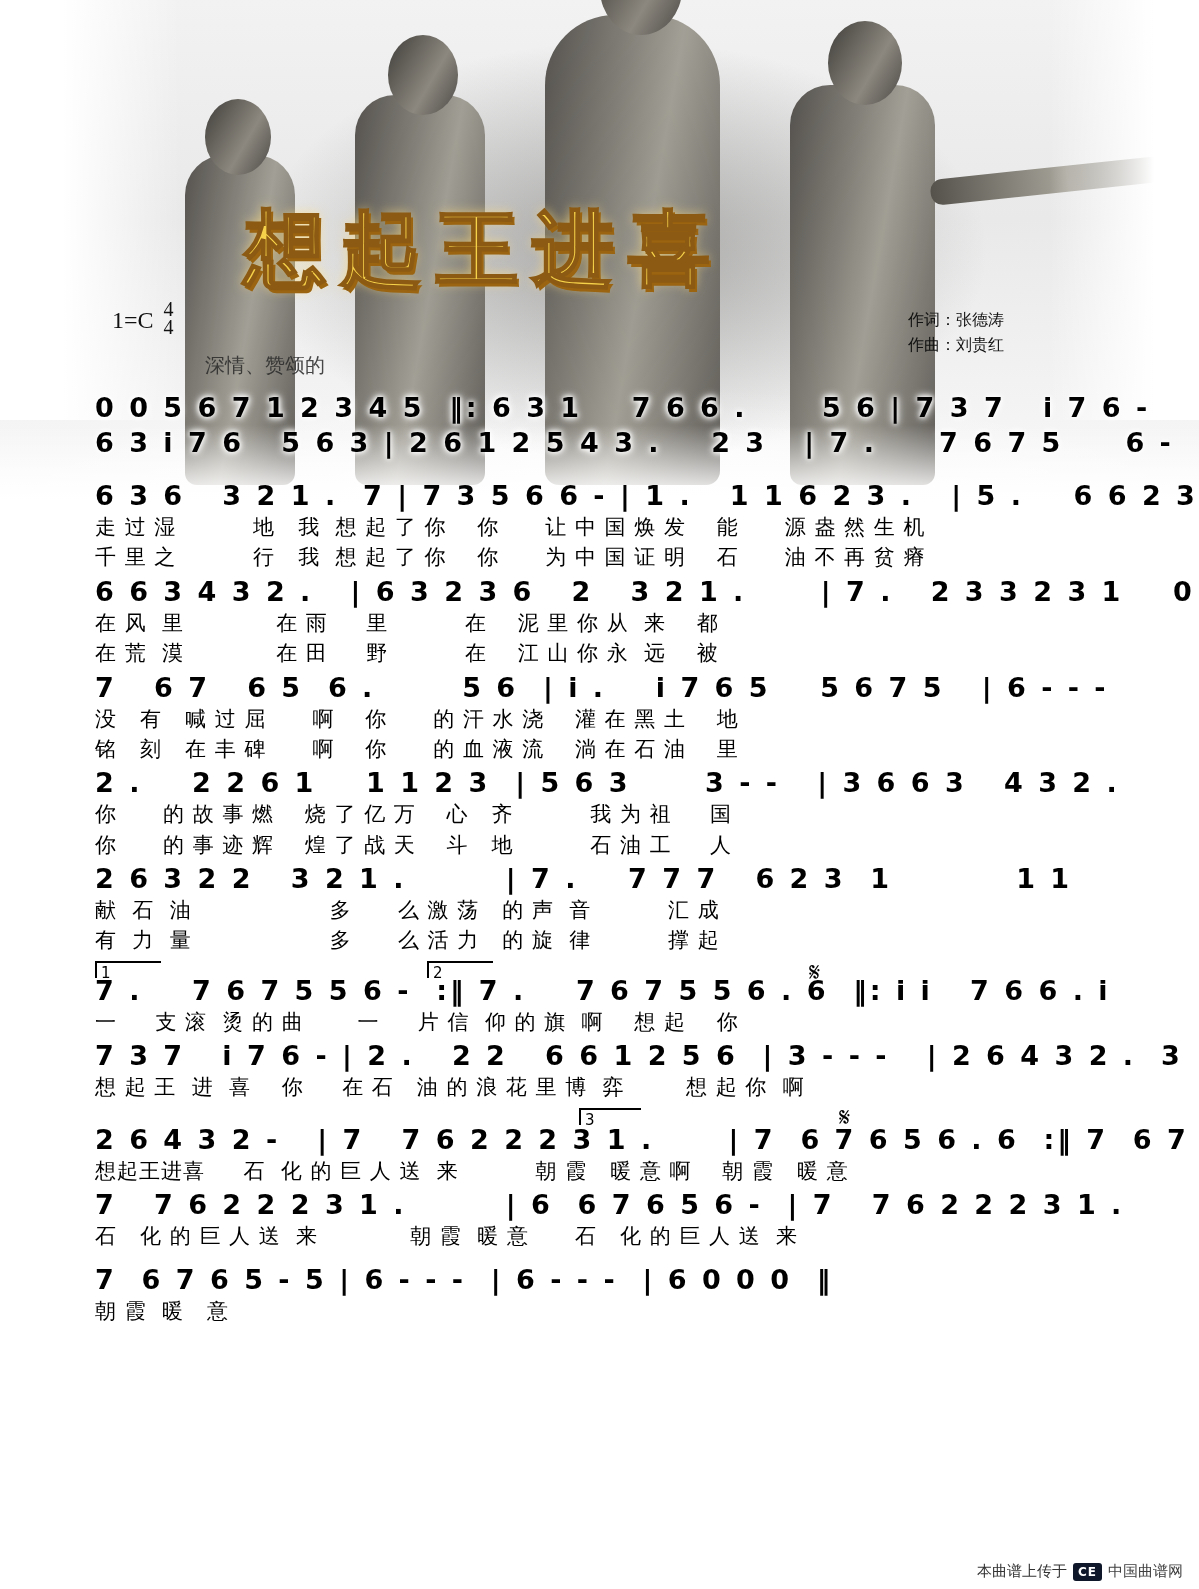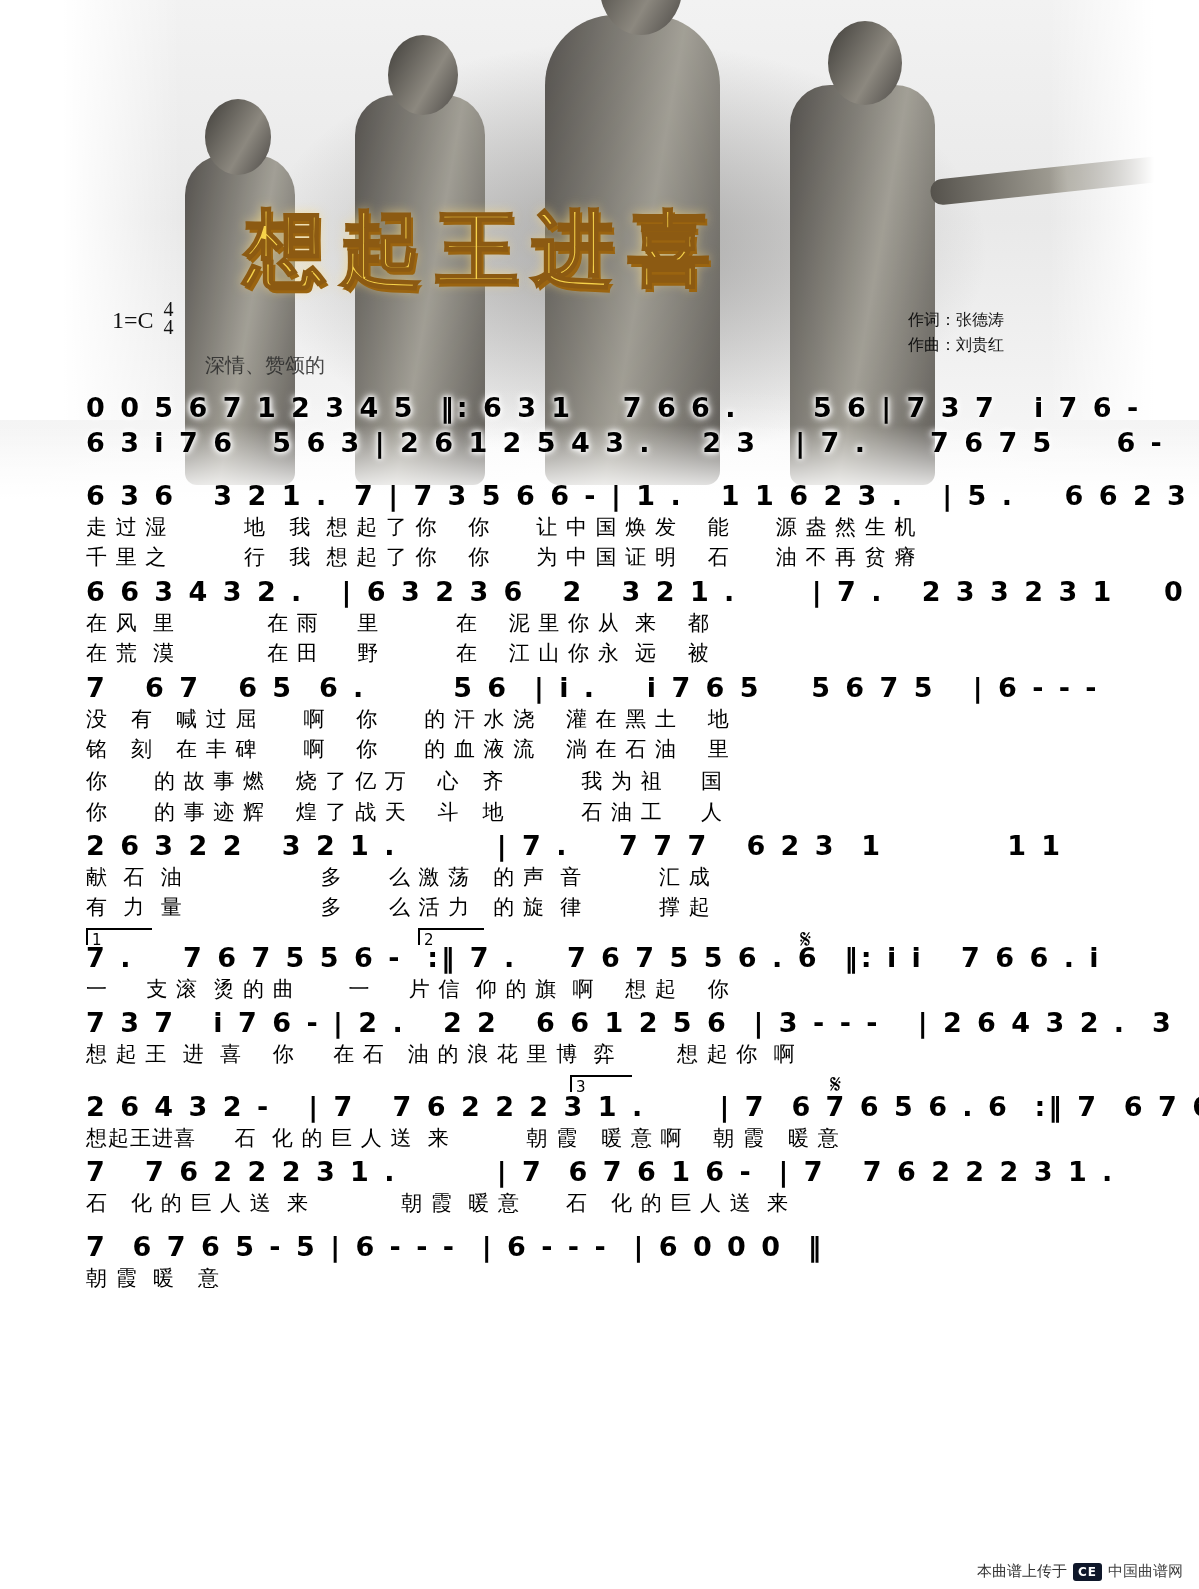--- a/index.html
+++ b/index.html
@@ -60,21 +60,21 @@
   .key-sig .frac{display:inline-block;vertical-align:-6px;line-height:.92;text-align:center;font-size:20px;margin-left:4px;}
   .mood{
     position:absolute;left:205px;top:352px;font-size:20px;color:#2a2a2a;
     font-family:"DejaVu Sans",sans-serif;opacity:.85;
   }
   .credits{position:absolute;right:195px;top:308px;text-align:left;font-size:16px;line-height:1.55;color:#111;
     font-family:"DejaVu Sans",sans-serif;}
 
   
   .score{position:absolute;left:0;top:392px;width:1199px;}
-  .sys{position:relative;margin:0 0 4px 0;padding:0 86px;}
+  .sys{position:relative;margin:0 0 4px 9px;padding:0 86px;}
   .notes{
     font-family:"DejaVu Sans",sans-serif;
     font-size:27px;font-weight:bold;color:#000;
     letter-spacing:3px;white-space:pre;
     line-height:1.15;
   }
   .lyr{
     font-family:"DejaVu Sans",sans-serif;
     font-size:21px;color:#000;white-space:pre;letter-spacing:1px;
     line-height:1.35;margin-top:2px;
@@ -156,20 +156,21 @@
     <div class="lyr">在 荒  漠            在 田     野          在    江 山 你 永  远    被</div>
   </div>
 
   <div class="sys">
     <div class="notes">7   6 7   6 5  6 .       5 6  | i .    i 7 6 5    5 6 7 5   | 6 - - -</div>
     <div class="lyr">没   有   喊 过 屈      啊    你      的 汗 水 浇    灌 在 黑 土    地</div>
     <div class="lyr">铭   刻   在 丰 碑      啊    你      的 血 液 流    淌 在 石 油    里</div>
   </div>
 
   <div class="sys">
+    <div class="notes">2 .    2 2 6 1    1 1 2 3  | 5 6 3      3 - -   | 3 6 6 3   4 3 2 .</div>
     <div class="lyr">你      的 故 事 燃    烧 了 亿 万    心   齐          我 为 祖     国</div>
     <div class="lyr">你      的 事 迹 辉    煌 了 战 天    斗   地          石 油 工     人</div>
   </div>
 
   <div class="sys">
     <div class="notes">2 6 3 2 2   3 2 1 .        | 7 .    7 7 7   6 2 3  1          1 1</div>
     <div class="lyr">献  石  油                  多      么 激 荡   的 声  音          汇 成</div>
     <div class="lyr">有  力  量                  多      么 活 力   的 旋  律          撑 起</div>
   </div>
 
@@ -193,21 +194,21 @@
   <div class="sys" style="padding-top:18px">
     <div class="volta" style="left:570px;top:2px;width:56px">
       <span>3</span>
     </div>
     <div class="segno" style="left:830px;top:-4px">𝄋</div>
     <div class="notes">2 6 4 3 2 -   | 7   7 6 2 2 2 3 1 .      | 7  6 7 6 5 6 . 6  :‖ 7  6 7 6 5 6 -</div>
     <div class="lyr">想起王进喜     石  化 的 巨 人 送  来          朝 霞   暖 意 啊    朝 霞   暖 意</div>
   </div>
 
   <div class="sys">
-    <div class="notes">7   7 6 2 2 2 3 1 .        | 7  6 7 6 1 6 -  | 7   7 6 2 2 2 3 1 .</div>
+    <div class="notes">7   7 6 2 2 2 3 1 .        | 6  6 7 6 5 6 -  | 7   7 6 2 2 2 3 1 .</div>
     <div class="lyr">石   化 的 巨 人 送  来            朝 霞  暖 意      石   化 的 巨 人 送  来</div>
   </div>
 
   <div class="sys" style="padding-top:10px">
     <div class="notes">7  6 7 6 5 - 5 | 6 - - -  | 6 - - -  | 6 0 0 0  ‖</div>
     <div class="lyr">朝 霞  暖   意</div>
   </div>
 
 </div>
 

